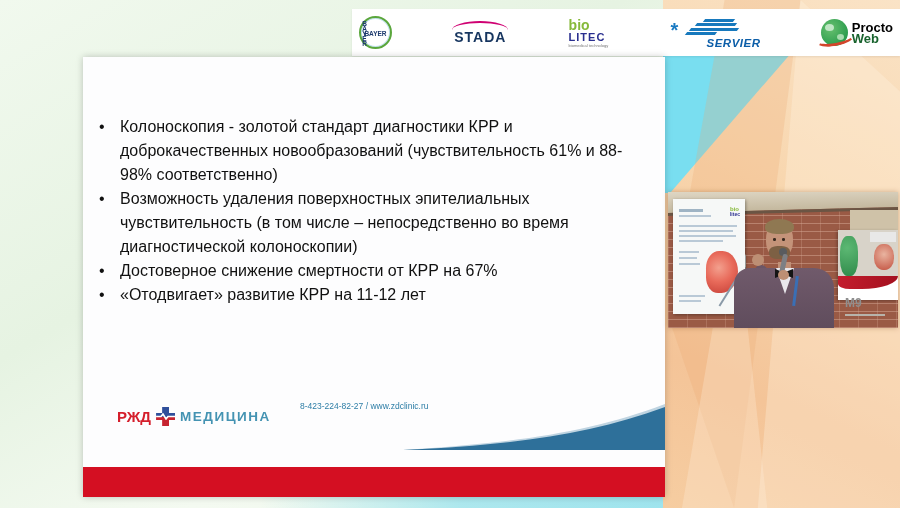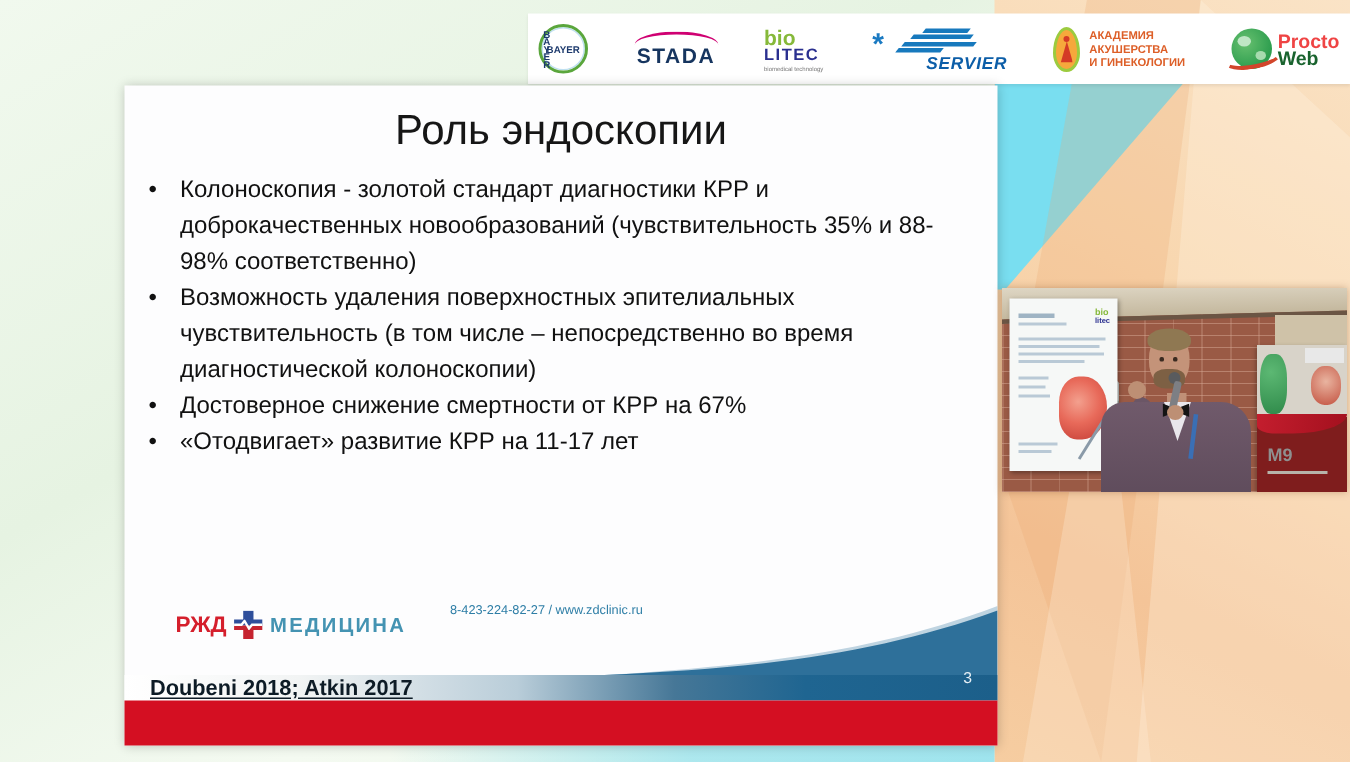--- a/index.html
+++ b/index.html
@@ -70,21 +70,21 @@
   .globe { position:relative; width:27px; height:27px; border-radius:50%;
            background:radial-gradient(circle at 35% 35%,#67c06f,#2e9e4f 70%); }
   .globe .spot { position:absolute; width:9px; height:7px; border-radius:50%;
                  background:#bfe6c4; left:4px; top:5px; }
   .globe .spot2{ position:absolute; width:7px; height:6px; border-radius:50%;
                  background:#a7dbae; right:4px; bottom:6px; }
   .swoosh { position:absolute; left:-5px; bottom:0px; width:38px; height:14px;
             border:2px solid transparent; border-bottom:3px solid #d2452b;
             border-radius:50%; transform:rotate(-10deg); }
   .pw-text { line-height:11px; font-weight:bold; }
-  .pw-top { font-size:13px; color:#ef4444; }
+  .pw-top { font-size:13px; color:#000000; }
   .pw-bottom { font-size:13px; color:#19632e; }
   
   .uro-wrap { display:flex; align-items:center; gap:2px; }
   .uro-word,.tv-word { font-size:13.5px; font-weight:bold; color:#8f8f8f; }
   .uro-circle { width:27px; height:27px; border-radius:50%; background:#38a74b;
                 display:flex; align-items:center; justify-content:center; }
   .uro-circle span { color:#ffffff; font-size:16px; font-style:italic;
                      font-family:"Liberation Serif","DejaVu Serif",serif; }
 
   
@@ -138,22 +138,22 @@
   .bl-brand { position:absolute; right:5px; top:7px; text-align:left; line-height:1; }
   .bl-brand .b1 { font-size:6px; font-weight:bold; color:#86b93a; display:block; }
   .bl-brand .b2 { font-size:5px; font-weight:bold; color:#2a2f8f; display:block; }
   .tbar { position:absolute; height:2px; background:#b9c9d6; }
   .anatomy { position:absolute; right:7px; top:52px; width:32px; height:42px;
              background:radial-gradient(circle at 40% 40%,#f3a08e 0%,#e86a5a 45%,#c23b33 100%);
              border-radius:46% 54% 58% 42%; }
   .scope { position:absolute; right:14px; top:70px; width:2px; height:40px;
            background:#8a9aa8; transform:rotate(32deg); }
 
-  .banner-right { position:absolute; right:0; top:38px; width:60px; height:98px;
-                  background:#7f1d1d; box-shadow:-1px 1px 3px rgba(0,0,0,.3); }
+  .banner-right { position:absolute; right:0; top:38px; width:60px; height:70px;
+                  background:#ffffff; box-shadow:-1px 1px 3px rgba(0,0,0,.3); }
   .br-img { position:absolute; left:0; top:0; width:100%; height:48px; background:#d8d3c9; overflow:hidden; }
   .br-green { position:absolute; left:2px; top:6px; width:18px; height:40px; border-radius:40%;
               background:radial-gradient(circle at 40% 30%,#5cb873,#2f8a4a); }
   .br-red { position:absolute; right:4px; top:14px; width:20px; height:26px; border-radius:45%;
             background:radial-gradient(circle at 50% 40%,#e9b4a0,#c2503e); }
   .br-equip { position:absolute; right:2px; top:2px; width:26px; height:10px; background:#e8e8e8; }
   .br-swoosh { position:absolute; left:0; top:46px; width:100%; height:13px;
                background:linear-gradient(100deg,#c41e2e,#a3101e);
                border-radius:0 0 60% 20% / 0 0 100% 40%; }
   .br-m9 { position:absolute; left:7px; top:66px; font-size:12px; font-weight:bold; color:#8f8f8f; }
@@ -227,66 +227,52 @@
         <div class="sv-stripes">
             <i></i>
             <i></i>
             <i></i>
             <i></i>
           </div>
         <span class="sv-word">SERVIER</span>
       </div>
     </div>
     <div class="logo">
-      <div class="academy-wrap">
-        <div class="leaf">
-          <div class="head"></div>
-            <div class="bodyfig"></div>
-        </div>
-        <div class="academy-text">
-          <div>АКАДЕМИЯ</div>
-          <div>АКУШЕРСТВА</div>
-          <div>И ГИНЕКОЛОГИИ</div>
-        </div>
-      </div>
-    </div>
-    <div class="logo">
       <div class="pw-wrap">
         <div class="globe">
           <div class="spot"></div>
             <div class="spot2"></div>
           <div class="swoosh"></div>
         </div>
         <div class="pw-text">
           <div class="pw-top">Procto</div>
           <div class="pw-bottom">Web</div>
         </div>
       </div>
     </div>
   </div>
 
   <div class="slide">
-    <h1 class="slide-title">Роль эндоскопии</h1>
 
     <ul class="bullets">
       <li>
         <span class="marker">•</span>
-        <span class="btext">Колоноскопия - золотой стандарт диагностики КРР и доброкачественных новообразований (чувствительность 35% и 88-98% соответственно)</span>
+        <span class="btext">Колоноскопия - золотой стандарт диагностики КРР и доброкачественных новообразований (чувствительность 61% и 88-98% соответственно)</span>
       </li>
       <li>
         <span class="marker">•</span>
         <span class="btext">Возможность удаления поверхностных эпителиальных чувствительность (в том числе – непосредственно во время диагностической колоноскопии)</span>
       </li>
       <li>
         <span class="marker">•</span>
         <span class="btext">Достоверное снижение смертности от КРР на 67%</span>
       </li>
       <li>
         <span class="marker">•</span>
-        <span class="btext">«Отодвигает» развитие КРР на 11-17 лет</span>
+        <span class="btext">«Отодвигает» развитие КРР на 11-12 лет</span>
       </li>
     </ul>
 
     <div class="slide-footer">
       <svg class="wave-svg" width="582" height="57" viewBox="0 0 582 57" preserveAspectRatio="none">
         <path d="M582,14 C505,42 430,52 320,57 L582,57 Z" fill="#1f6591"></path>
         <path d="M582,11 C505,40 430,50 320,57 L582,57 Z" fill="#4a86ab" opacity="0.35"></path>
       </svg>
       <div class="rzd-logo">
         <span class="rzd-word">РЖД</span>
@@ -297,24 +283,20 @@
             <polyline points="0,3.5 5,3.5 7,1 10,6 12,3.5 19,3.5" fill="none" stroke="#ffffff" stroke-width="1.6"></polyline>
           </svg>
         </div>
         <span class="med-word">МЕДИЦИНА</span>
       </div>
       <div class="footer-address">
         <div>8-423-224-82-27 / www.zdclinic.ru</div>
       </div>
     </div>
 
-    <div class="citation-strip">
-      <span class="citation-text">Doubeni 2018; Atkin 2017</span>
-      <span class="page-num">3</span>
-    </div>
     <div class="red-bar"></div>
   </div>
 
   <div class="video">
     <div class="wall"></div>
     <div class="ceiling"></div>
     <div class="beige-wall"></div>
     <div class="ac-unit"></div>
 
     <div class="banner-left">

